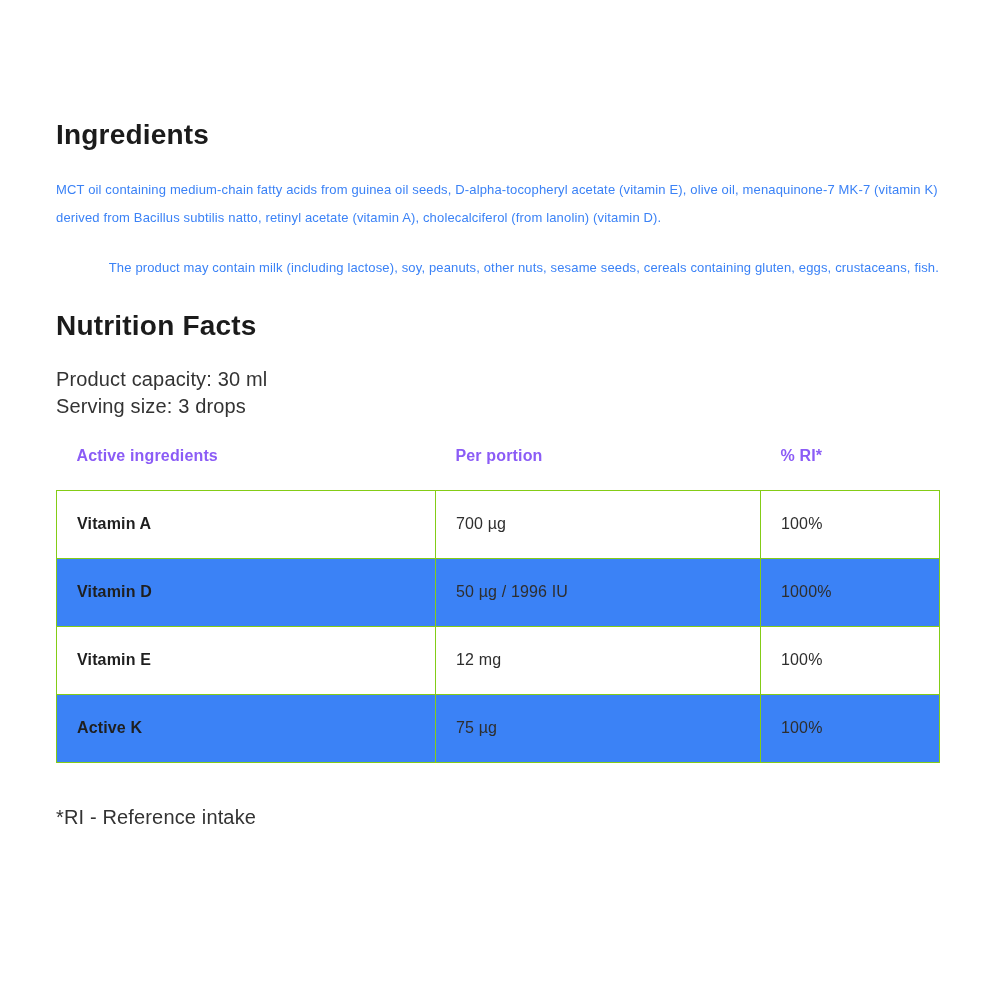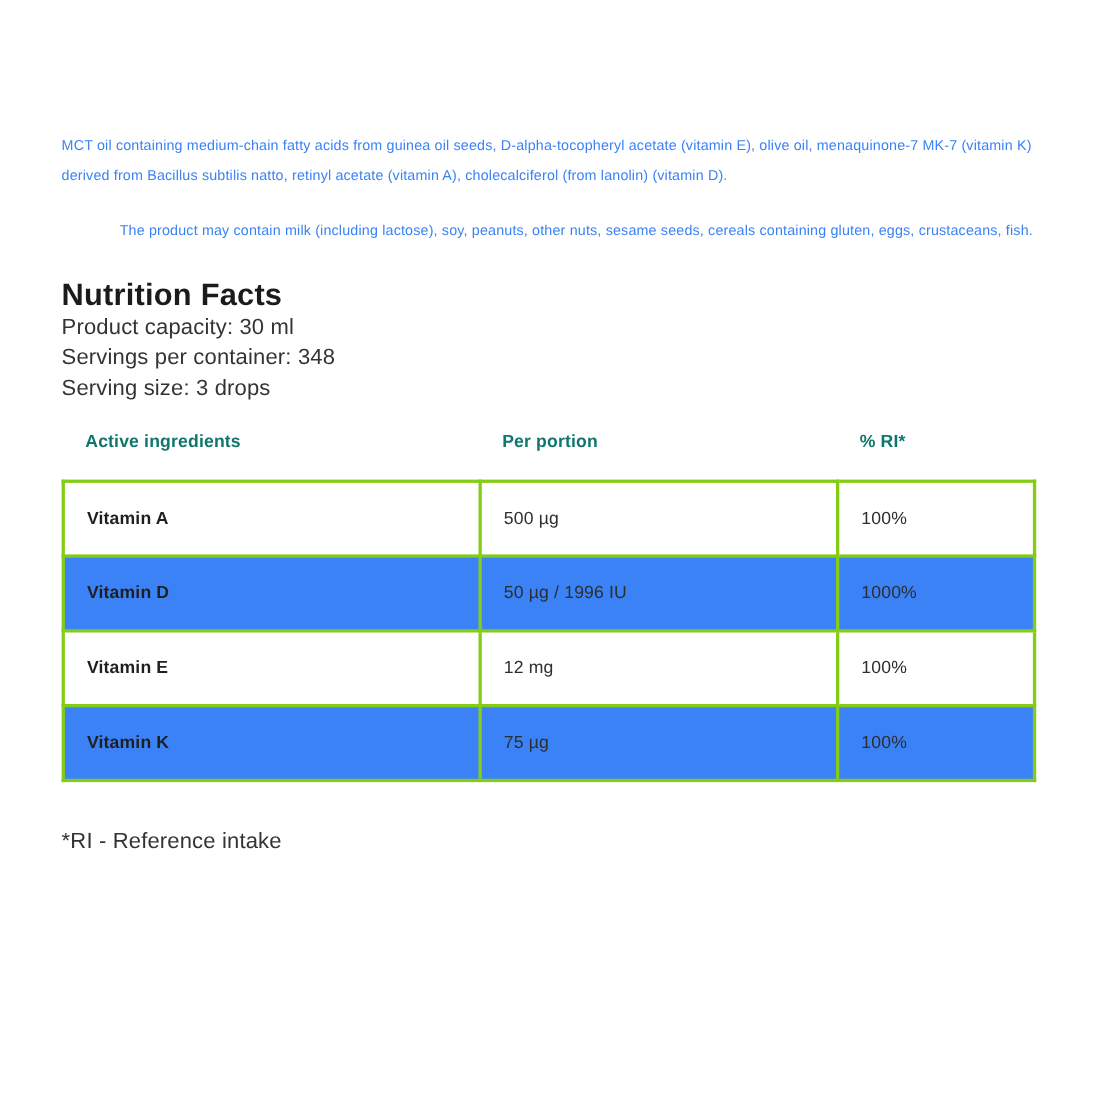--- a/index.html
+++ b/index.html
@@ -27,44 +27,44 @@
   .heading-gap { margin-bottom: 24px; }
   .body-text {
     font-size: 13px;
     line-height: 27.5px;
     letter-spacing: 0.15px;
     color: #3b82f6;
     margin: 0;
   }
   .para-gap { margin-bottom: 23px; }
   .section-gap { margin-bottom: 27px; text-align: right; }
-  .nutrition-heading-gap { }
+  .nutrition-heading-gap { margin-bottom: 23px; }
   .detail-line {
     font-size: 20px;
     line-height: 27.5px;
     letter-spacing: 0.15px;
     color: #333333;
   }
   table.nutrition-table {
     margin-top: 26px;
     width: 883px;
     border-collapse: collapse;
     table-layout: fixed;
   }
   table.nutrition-table thead th {
     text-align: left;
     font-size: 16px;
     font-weight: 700;
-    color: #0f766e;
+    color: #8b5cf6;
     letter-spacing: 0.15px;
     padding: 0 0 25px 20px;
     border: none;
   }
   table.nutrition-table tbody td {
-    border: 3px solid #84cc16;
+    border: 1px solid #84cc16;
     height: 68px;
     padding: 0 8px 0 20px;
     font-size: 16px;
     letter-spacing: 0.15px;
     color: #2e2e2e;
     vertical-align: middle;
     background: #ffffff;
   }
   table.nutrition-table tbody tr.alt td {
     background: #3b82f6;
@@ -81,64 +81,64 @@
     color: #333333;
   }
 </style>
 </head>
 <body>
 
 <div class="page">
   <div class="content">
 
     <section>
+      <h2 class="section-heading heading-gap">Ingredients</h2>
       <p class="body-text para-gap">MCT oil containing medium-chain fatty acids from guinea oil seeds, D-alpha-tocopheryl acetate (vitamin E), olive oil, menaquinone-7 MK-7 (vitamin K) derived from Bacillus subtilis natto, retinyl acetate (vitamin A), cholecalciferol (from lanolin) (vitamin D).</p>
       <p class="body-text section-gap">The product may contain milk (including lactose), soy, peanuts, other nuts, sesame seeds, cereals containing gluten, eggs, crustaceans, fish.</p>
     </section>
 
     <section>
       <h2 class="section-heading nutrition-heading-gap">Nutrition Facts</h2>
 
       <div>
         <div class="detail-line">Product capacity: 30 ml</div>
-        <div class="detail-line">Servings per container: 348</div>
         <div class="detail-line">Serving size: 3 drops</div>
       </div>
 
       <table class="nutrition-table">
         <colgroup>
           <col style="width:379px">
           <col style="width:325px">
           <col style="width:179px">
         </colgroup>
         <thead>
           <tr>
             <th>Active ingredients</th>
             <th>Per portion</th>
             <th>% RI*</th>
           </tr>
         </thead>
         <tbody>
           <tr>
             <td class="vitamin-name">Vitamin A</td>
-            <td>500 µg</td>
+            <td>700 µg</td>
             <td>100%</td>
           </tr>
           <tr class="alt">
             <td class="vitamin-name">Vitamin D</td>
             <td>50 µg / 1996 IU</td>
             <td>1000%</td>
           </tr>
           <tr>
             <td class="vitamin-name">Vitamin E</td>
             <td>12 mg</td>
             <td>100%</td>
           </tr>
           <tr class="alt">
-            <td class="vitamin-name">Vitamin K</td>
+            <td class="vitamin-name">Active K</td>
             <td>75 µg</td>
             <td>100%</td>
           </tr>
         </tbody>
       </table>
 
       <div class="footnote">*RI - Reference intake</div>
     </section>
 
   </div>

